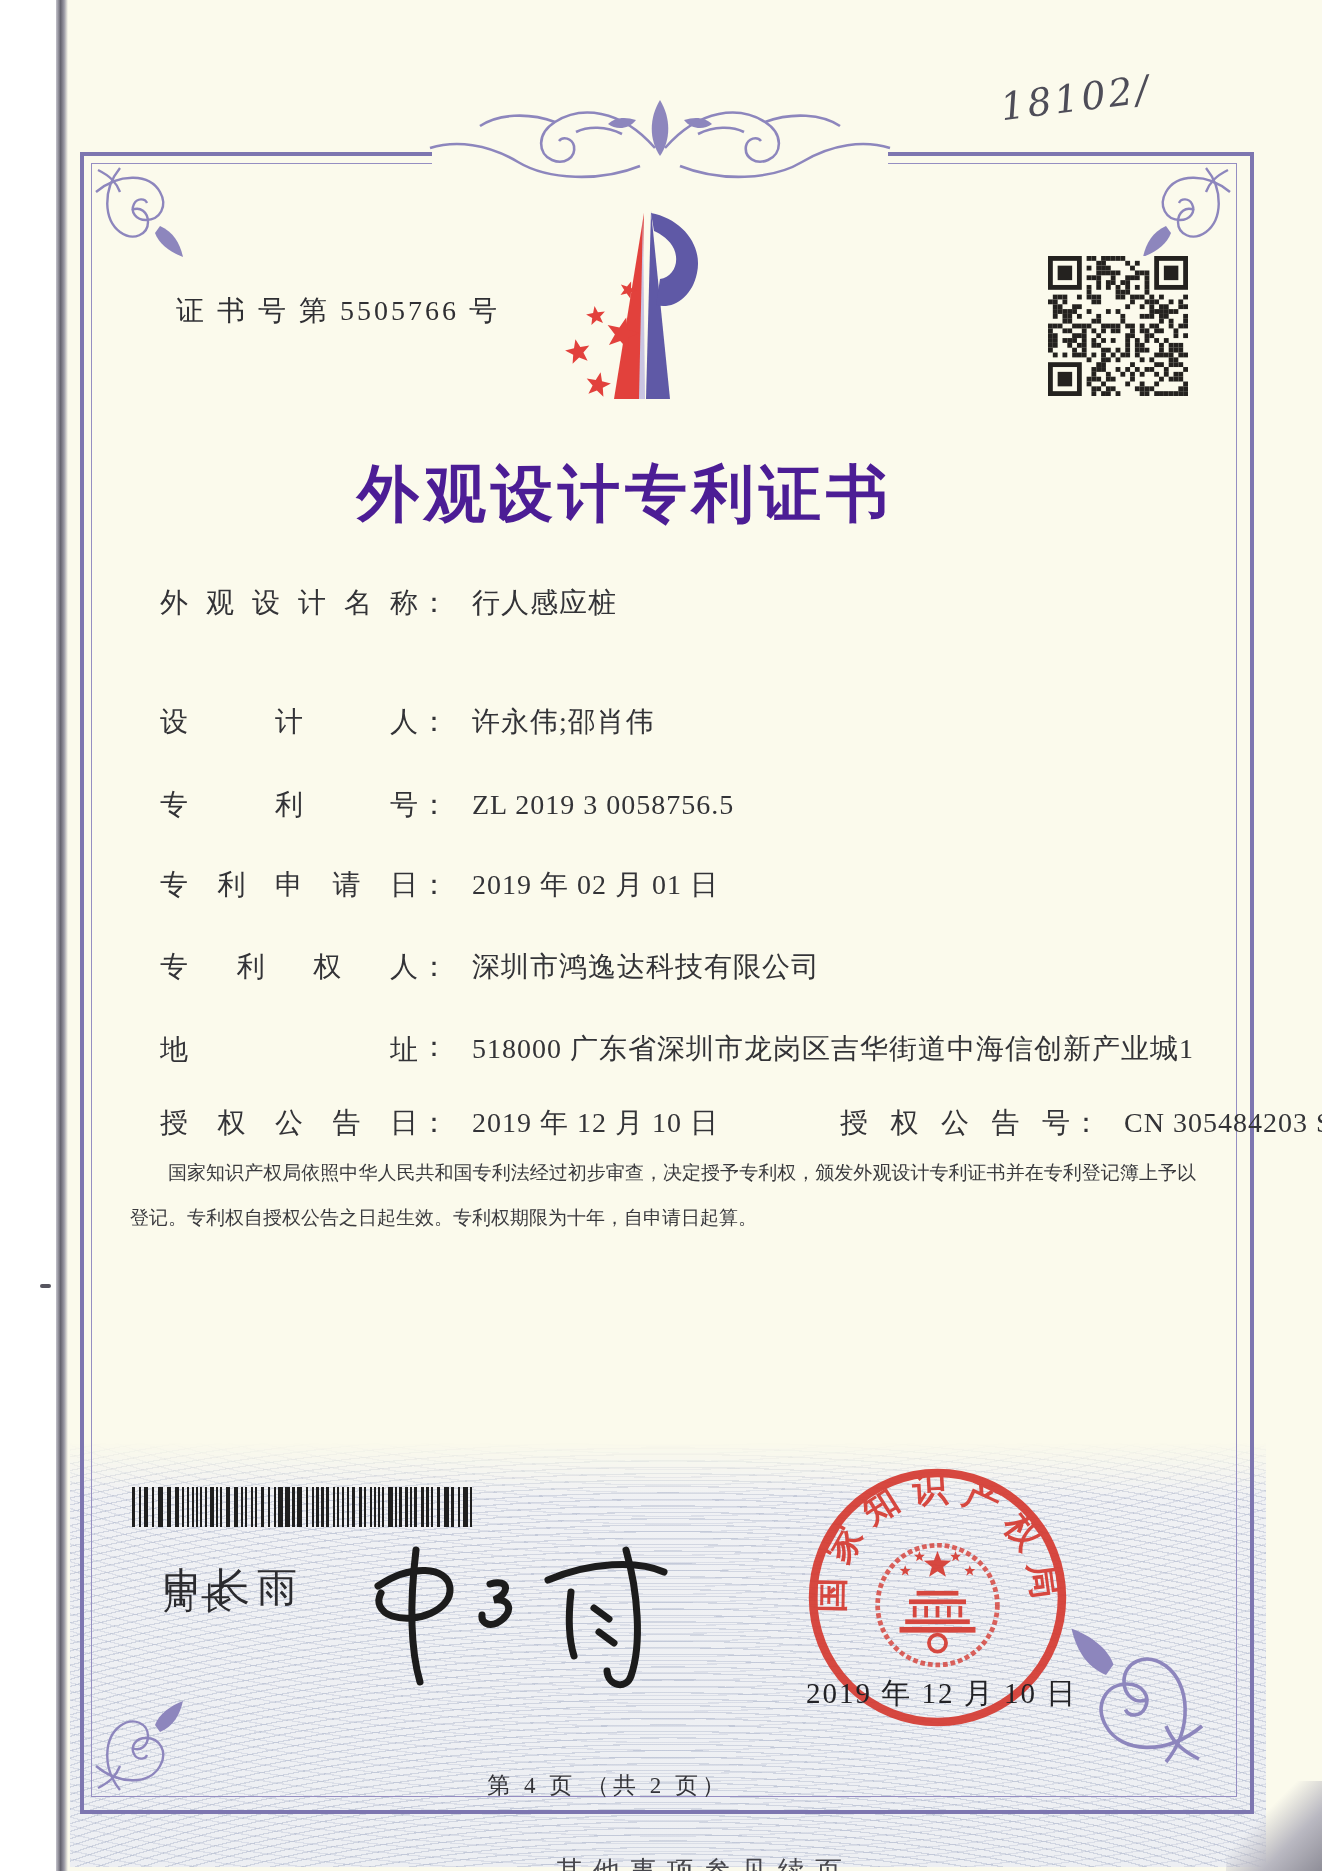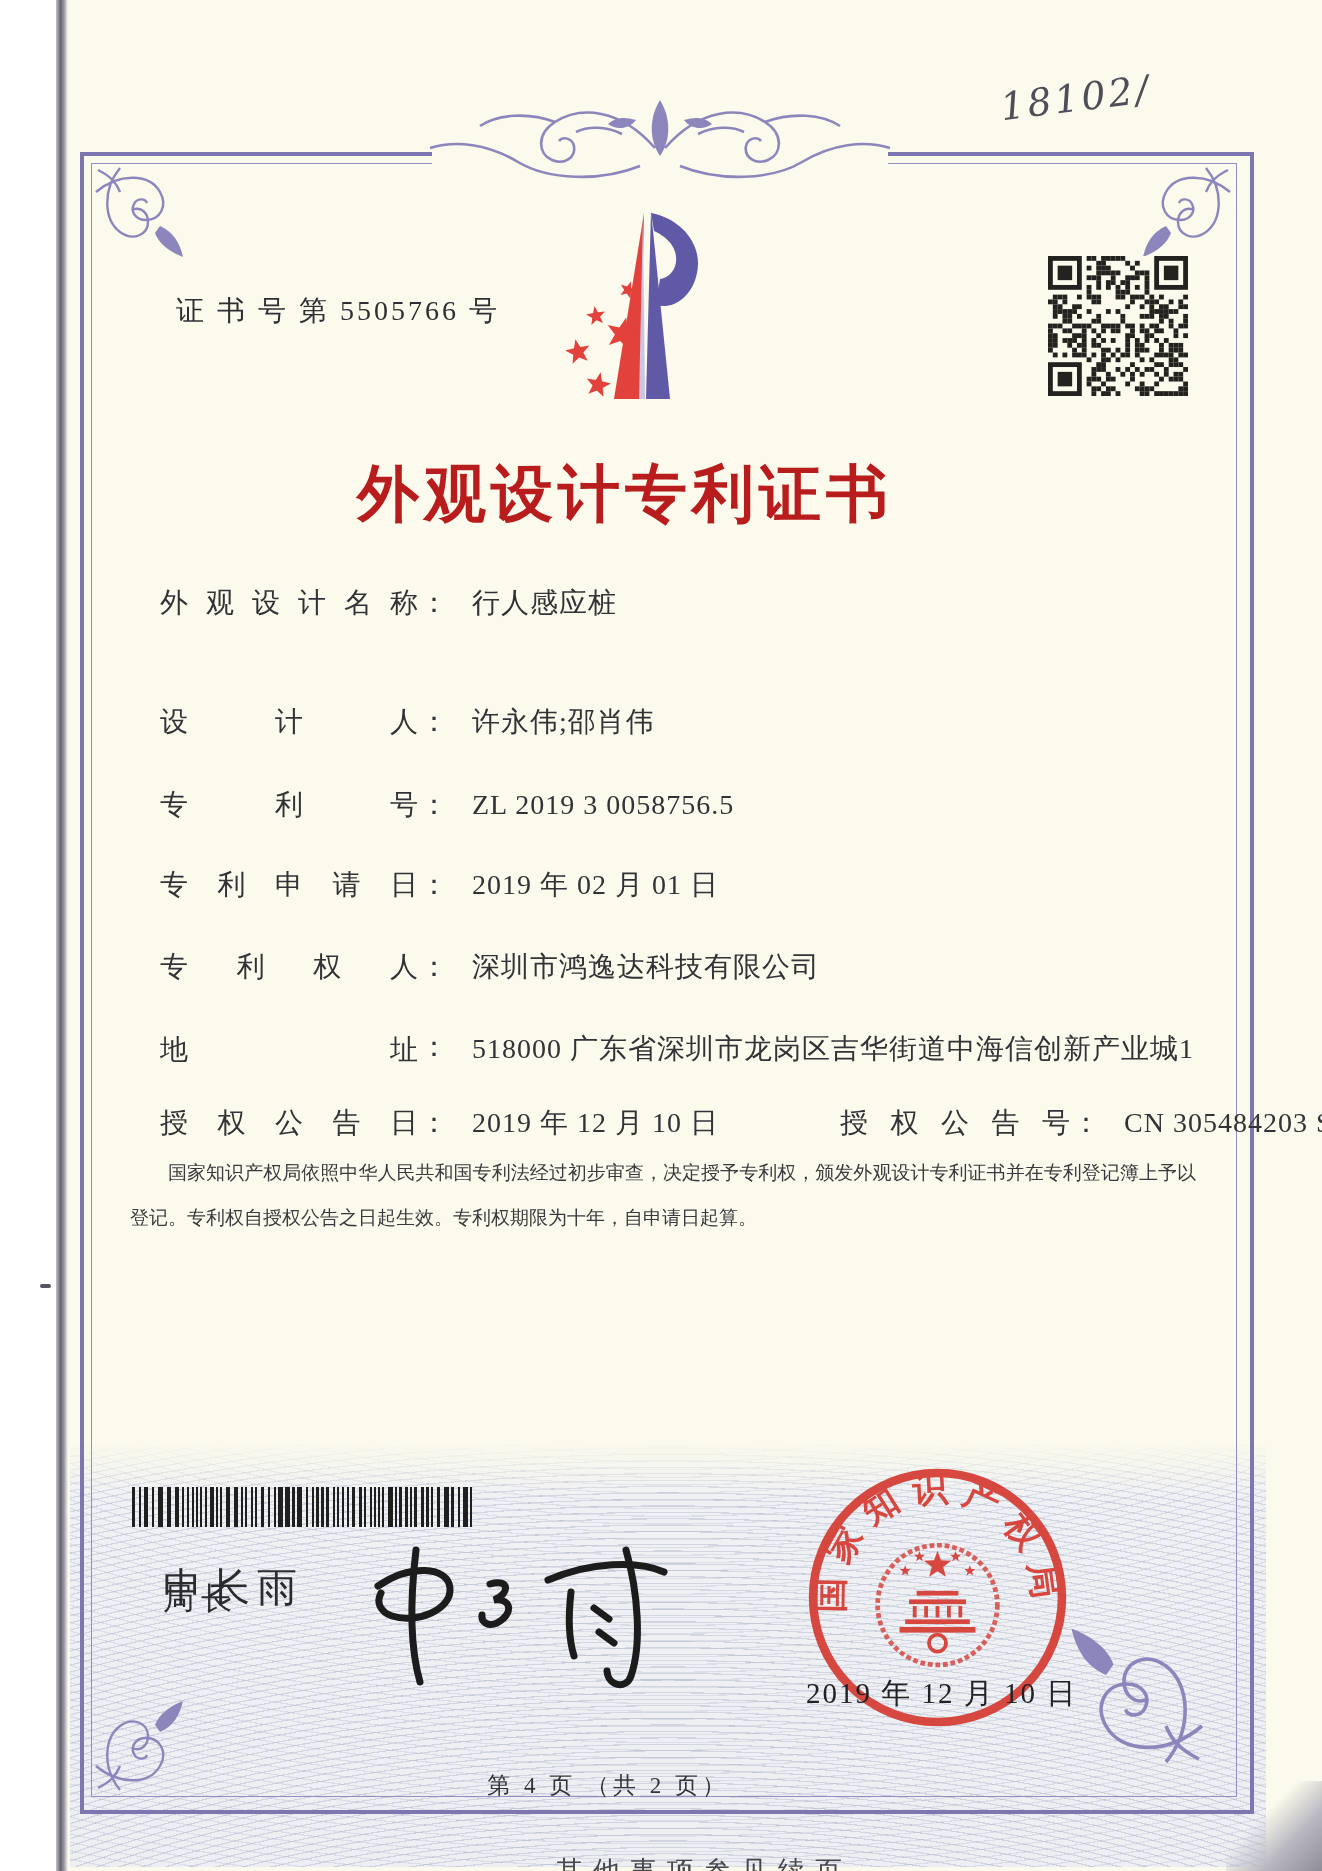--- a/index.html
+++ b/index.html
@@ -19,21 +19,21 @@
     border:4px solid #7d76b0;z-index:2;}
   .frame-inner{position:absolute;left:91px;top:163px;width:1144px;height:1632px;
     border:1px solid #958ec2;z-index:2;}
   svg.orn{position:absolute;z-index:3;overflow:visible;}
   
   .handwritten{position:absolute;left:1000px;top:76px;z-index:4;
     font-family:"DejaVu Serif",serif;font-style:italic;font-size:38px;color:#4e4d58;
     letter-spacing:3px;transform:rotate(-7deg);}
   .cert-no{position:absolute;left:176px;top:292px;z-index:4;font-size:28px;color:#2f2f33;letter-spacing:3px;}
   .title{position:absolute;left:130px;top:452px;width:990px;z-index:4;margin:0;
-    text-align:center;font-size:62px;font-weight:700;letter-spacing:5px;color:#b91c1c;}
+    text-align:center;font-size:62px;font-weight:700;letter-spacing:5px;color:#4c1d95;}
   .row{position:absolute;left:160px;z-index:4;font-size:28px;color:#333337;white-space:nowrap;}
   .lbl{display:inline-block;width:258px;text-align:justify;text-align-last:justify;vertical-align:bottom;}
   .lbl2{display:inline-block;width:230px;text-align:justify;text-align-last:justify;vertical-align:bottom;}
   .colon{display:inline-block;margin-left:2px;}
   .val{display:inline-block;margin-left:24px;letter-spacing:1px;}
   .val-lines{display:inline-block;margin-left:24px;vertical-align:top;letter-spacing:1px;white-space:normal;line-height:41px;}
   .grant-right{position:absolute;left:680px;top:0;}
   .paras{position:absolute;left:130px;top:1150px;width:1066px;z-index:4;font-size:19px;color:#3a3a3e;
     line-height:45px;text-align:justify;}
   .paras p{margin:0;text-indent:2em;}

